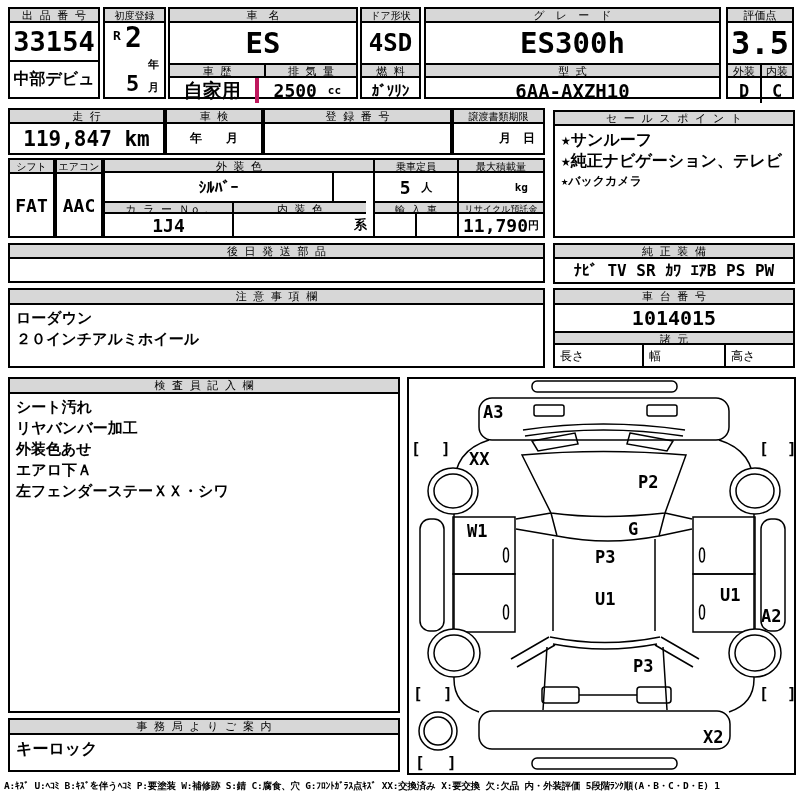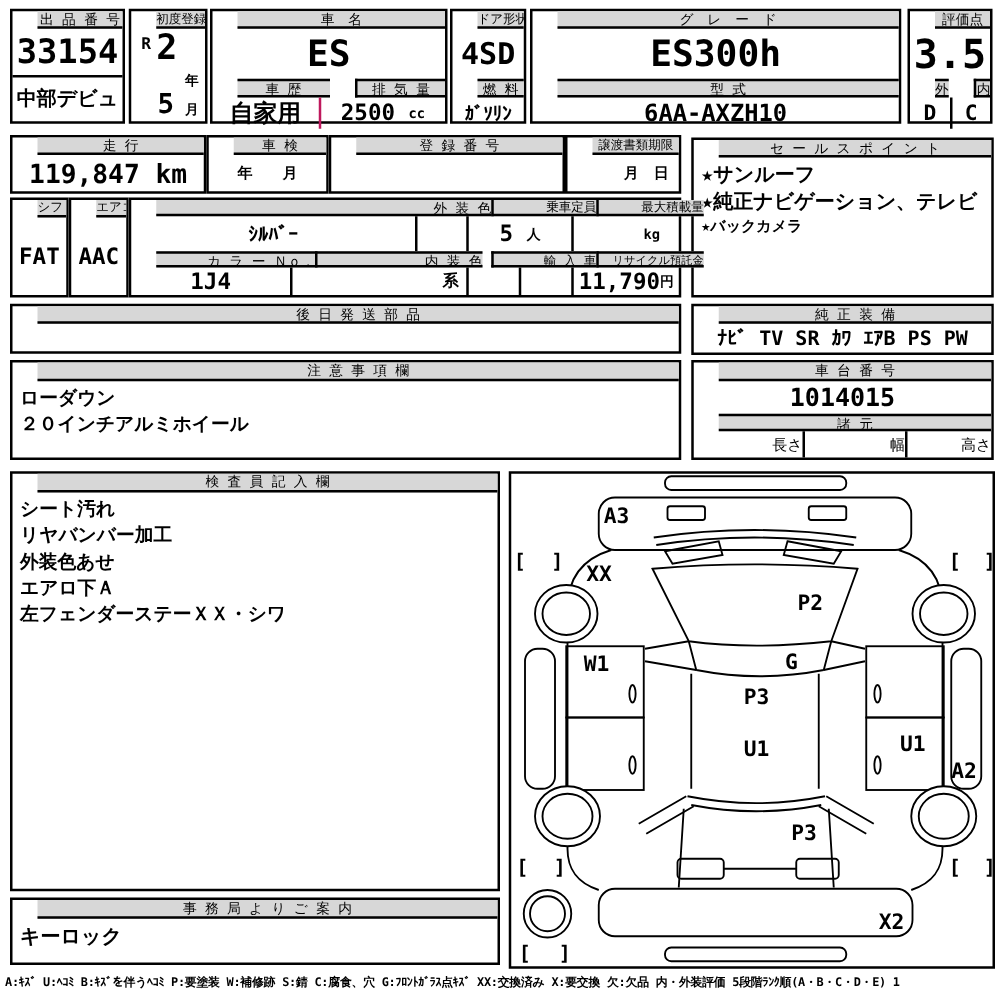--- a/index.html
+++ b/index.html
@@ -1,25 +1,25 @@
 <!DOCTYPE html>
 <html><head>
 <meta charset="utf-8">
 <style>
   html,body{margin:0;padding:0;background:#fff;}
   .sheet{position:relative;width:800px;height:800px;background:#fff;overflow:hidden;
          font-family:"DejaVu Sans Mono","DejaVu Sans",monospace;color:#000;}
   .box{position:absolute;border:2px solid #000;background:#fff;box-sizing:border-box;}
   .hdr{background:#d7d7d7;border-bottom:2px solid #000;font-size:11px;line-height:13px;
-       text-align:center;box-sizing:border-box;height:14px;overflow:hidden;white-space:nowrap;margin-left:20px;}
+       text-align:center;box-sizing:border-box;height:14px;overflow:hidden;white-space:nowrap;}
   .val{display:flex;align-items:center;justify-content:center;font-weight:bold;overflow:hidden;
        box-sizing:border-box;white-space:nowrap;}
   .bt{border-top:2px solid #000;}
   .row{display:flex;}
-  .cell{position:absolute;box-sizing:border-box;overflow:hidden;white-space:nowrap;text-align:right;}
+  .cell{position:absolute;box-sizing:border-box;overflow:hidden;white-space:nowrap;}
   .lines{padding:3px 6px;font-weight:bold;}
   .lines div{line-height:21px;font-size:15px;}
   .abs{position:absolute;font-weight:bold;}
   .dlabel{font:bold 17px "DejaVu Sans Mono",monospace;}
   .dbracket{font:bold 16px "DejaVu Sans Mono",monospace;}
   .legend{position:absolute;left:4px;top:780px;width:794px;font-size:9.5px;font-weight:bold;
           white-space:nowrap;overflow:hidden;letter-spacing:-0.2px;}
 </style>
 </head>
 <body>
@@ -43,21 +43,21 @@
 
   <div class="box" style="left:168px;top:7px;width:190px;height:92px">
     <div class="hdr">車　名</div>
     <div class="val" style="height:40px;font-size:29px">ES</div>
     <div class="row">
       <div class="hdr bt" style="width:94px;height:15px">車 歴</div>
       <div class="hdr bt" style="width:92px;height:15px;border-left:2px solid #000">排 気 量</div>
     </div>
     <div class="row">
       <div class="val" style="width:94px;height:25px;font-size:19px">自家用</div>
-      <div class="val" style="width:112px;height:25px;font-size:18px;border-left:2px solid #be185d">
+      <div class="val" style="width:112px;height:25px;font-size:18px;border-left:4px solid #be185d">
         <span>2500</span>&nbsp;<span style="font-size:11px">cc</span>
       </div>
     </div>
   </div>
 
   <div class="box" style="left:360px;top:7px;width:61px;height:92px">
     <div class="hdr" style="font-size:10px">ドア形状</div>
     <div class="val" style="height:40px;font-size:24px">4SD</div>
     <div class="hdr bt" style="height:15px">燃 料</div>
     <div class="val" style="height:25px;font-size:15px">ｶﾞｿﾘﾝ</div>

